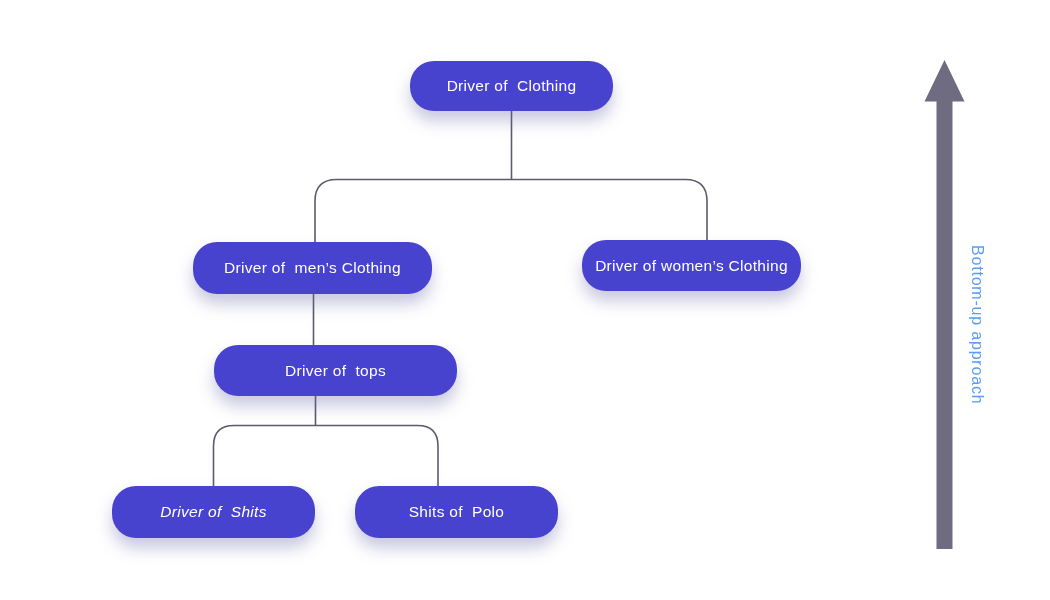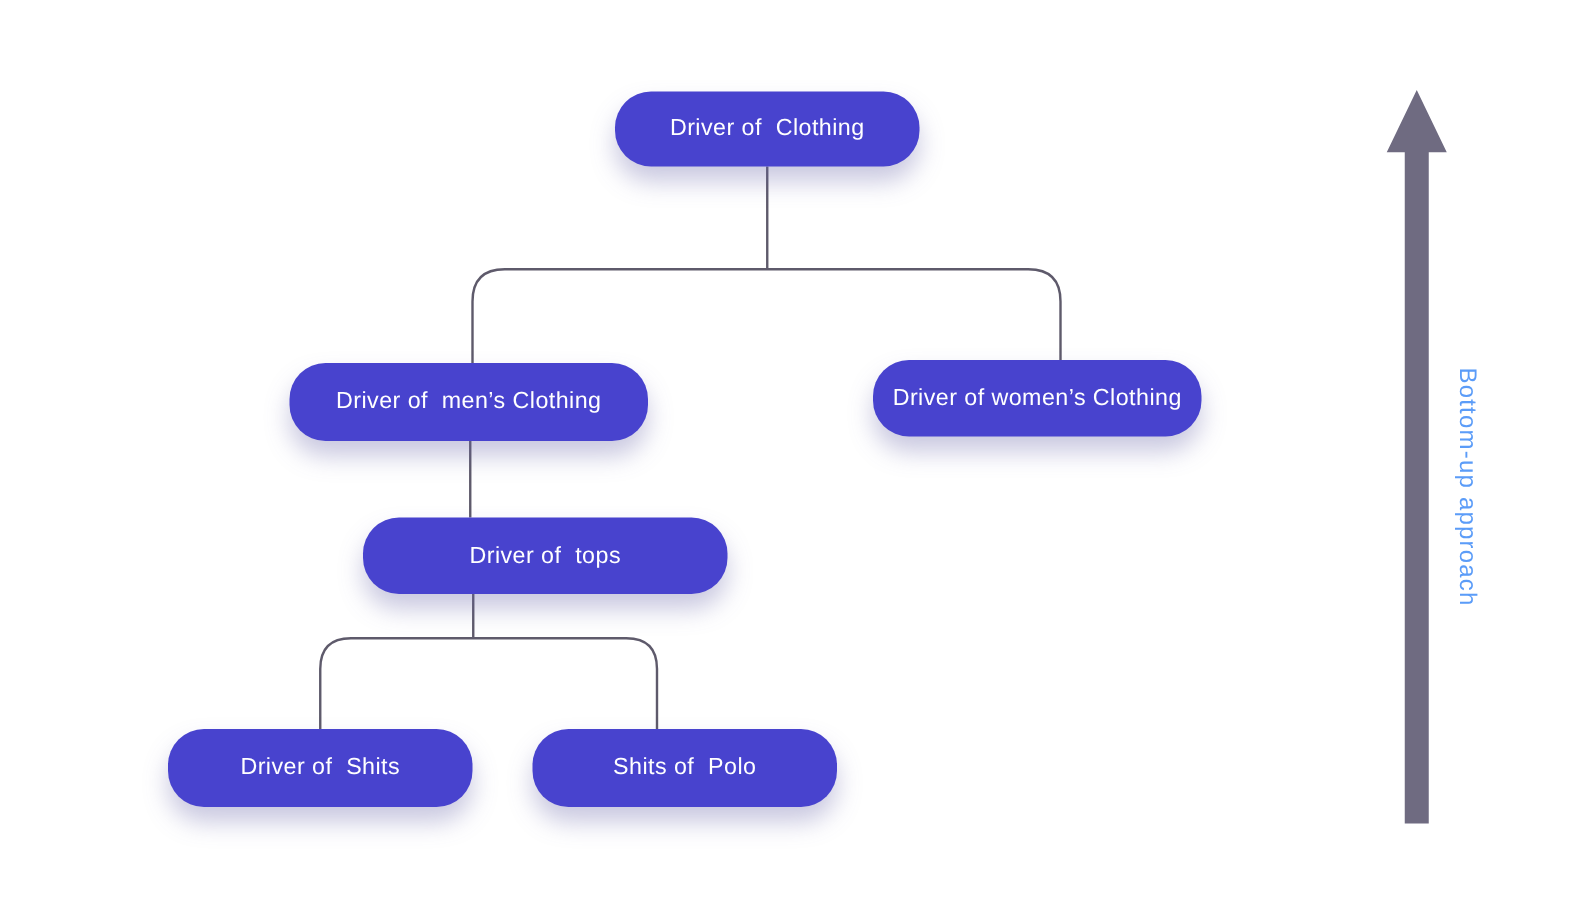--- a/index.html
+++ b/index.html
@@ -34,22 +34,22 @@
   .node .label {
     color: #ffffff;
     font-size: 15.5px;
     font-weight: 500;
     letter-spacing: 0.3px;
     white-space: pre;
   }
   .node-clothing { left: 410px; top: 61px;  width: 203px; height: 50px; }
   .node-mens     { left: 193px; top: 242px; width: 239px; height: 52px; text-align: right; }
   .node-womens   { left: 582px; top: 240px; width: 219px; height: 51px; }
-  .node-tops     { left: 214px; top: 345px; width: 243px; height: 51px; margin-left: 28px; }
-  .node-shits    { left: 112px; top: 486px; width: 203px; height: 52px; }
+  .node-tops     { left: 214px; top: 345px; width: 243px; height: 51px; }
+  .node-shits    { left: 112px; top: 486px; width: 203px; height: 52px; font-style: italic; }
   .node-polo     { left: 355px; top: 486px; width: 203px; height: 52px; }
 
   .vertical-label {
     position: absolute;
     left: 968px;
     top: 245px;
     writing-mode: vertical-rl;
     text-orientation: mixed;
     color: #5b9cf8;
     font-size: 16px;

